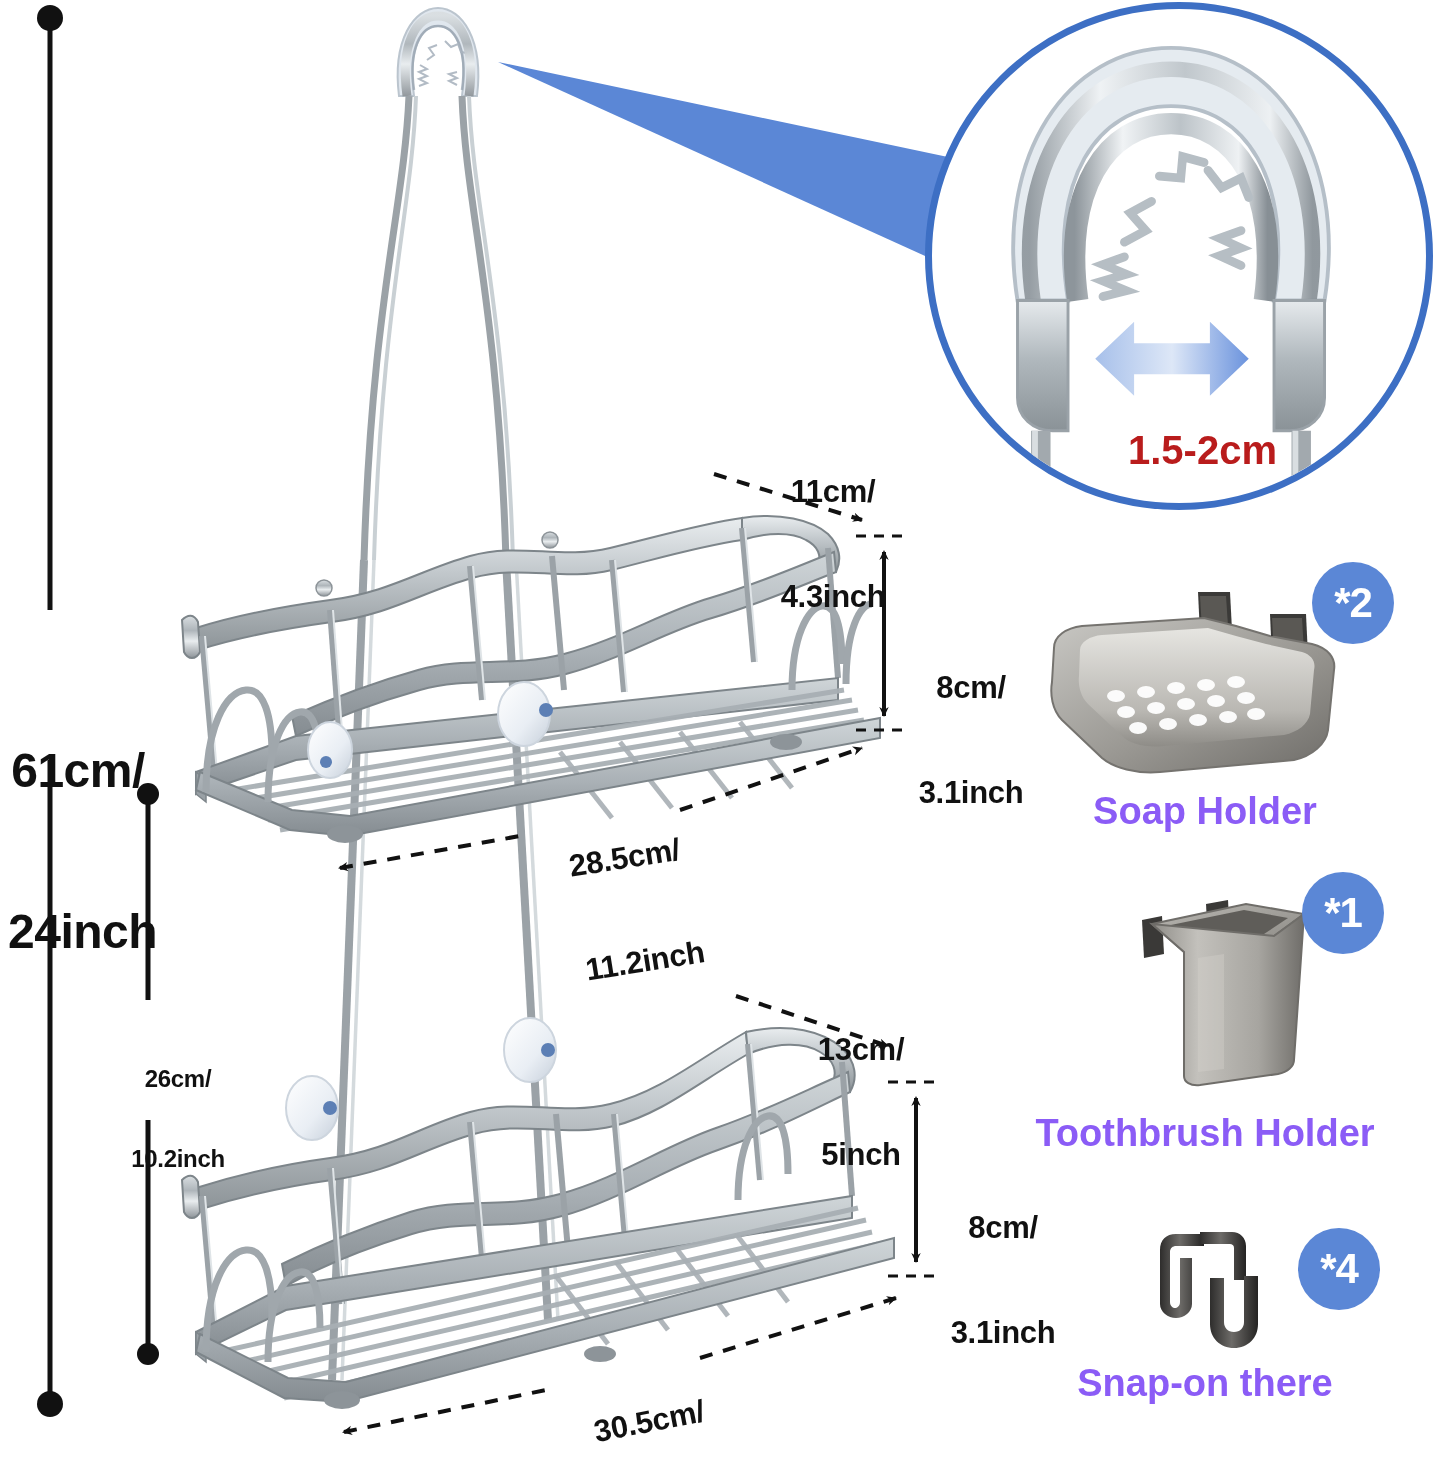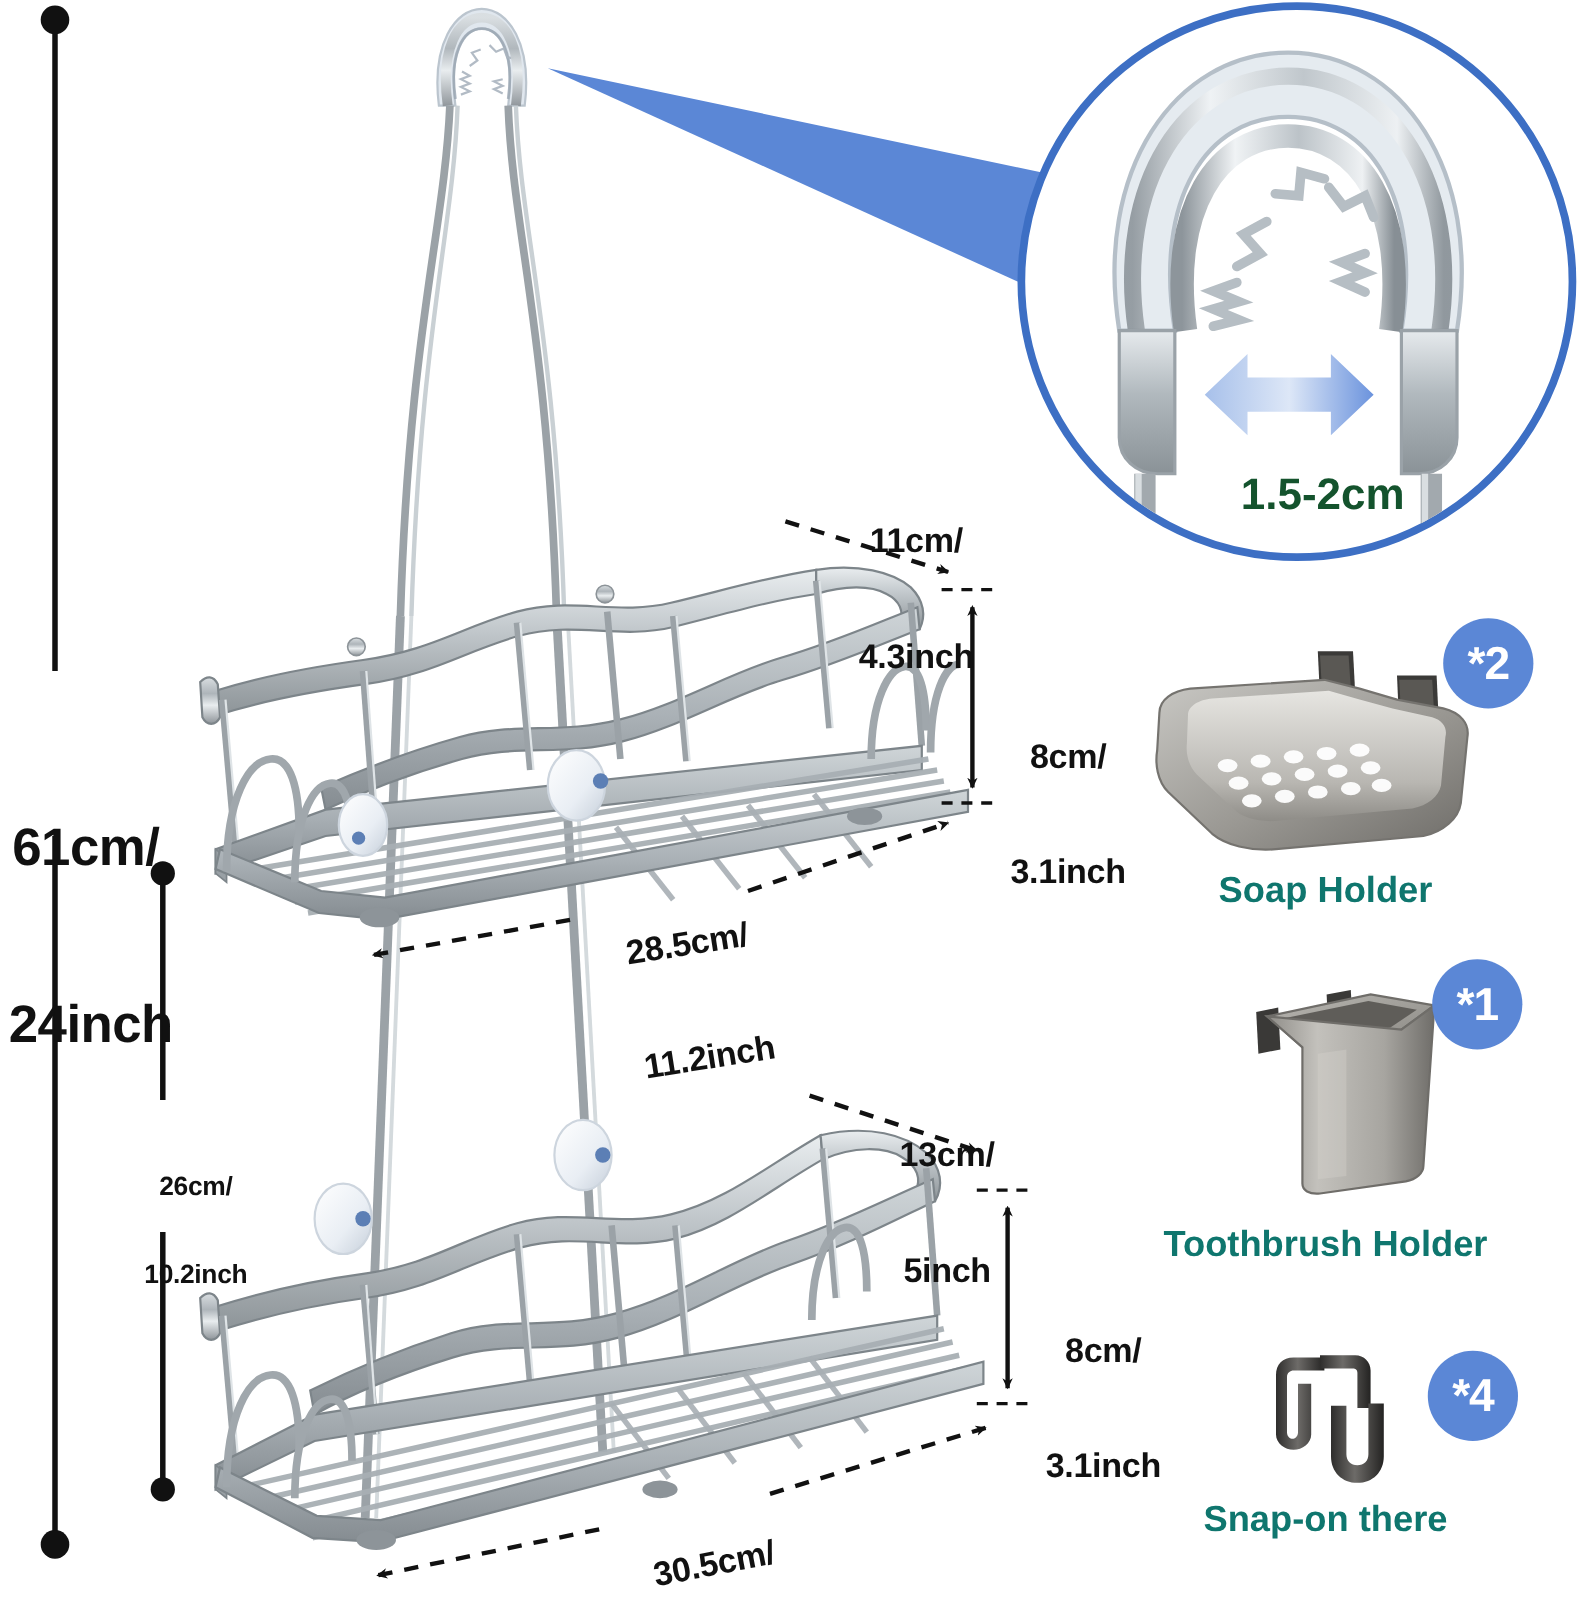--- a/index.html
+++ b/index.html
@@ -15,38 +15,38 @@
   .stage{position:absolute;left:0;top:0;width:1445px;height:1465px;}
   .layer{position:absolute;left:0;top:0;width:1445px;height:1465px;}
   svg.layer{pointer-events:none;}
 
   .txt{position:absolute;white-space:pre;font-weight:700;color:#111;line-height:1.12;}
   .dim-big{font-size:48px;letter-spacing:-0.5px;}
   .dim-mid{font-size:24px;letter-spacing:-0.3px;}
   .dim-sm{font-size:31px;letter-spacing:-0.3px;}
   .center{text-align:center;}
 
-  .acc-label{position:absolute;font-size:33px;font-weight:600;color:#0f766e;white-space:pre;text-align:center;}
+  .acc-label{position:absolute;font-size:38px;font-weight:600;color:#8b5cf6;white-space:pre;text-align:center;}
 
   .badge{
     position:absolute;border-radius:50%;
     background:#5b87d6;color:#ffffff;
     display:flex;align-items:center;justify-content:center;
     font-size:42px;font-weight:700;letter-spacing:-1px;
     line-height:1;
   }
 
   .magcap{
     position:absolute;border-radius:50%;
     border:7px solid #3d6fc4;
     background:#ffffff;
     overflow:hidden;
   }
   .mag-text{
-    position:absolute;font-size:40px;font-weight:700;color:#14532d;white-space:pre;
+    position:absolute;font-size:40px;font-weight:700;color:#b91c1c;white-space:pre;
   }
   .note{
     position:absolute;font-size:31px;font-weight:600;color:#121212;white-space:pre;
   }
   .rot{transform-origin:0 0;}
 </style>
 </head>
 <body>
 
 <div class="stage">

